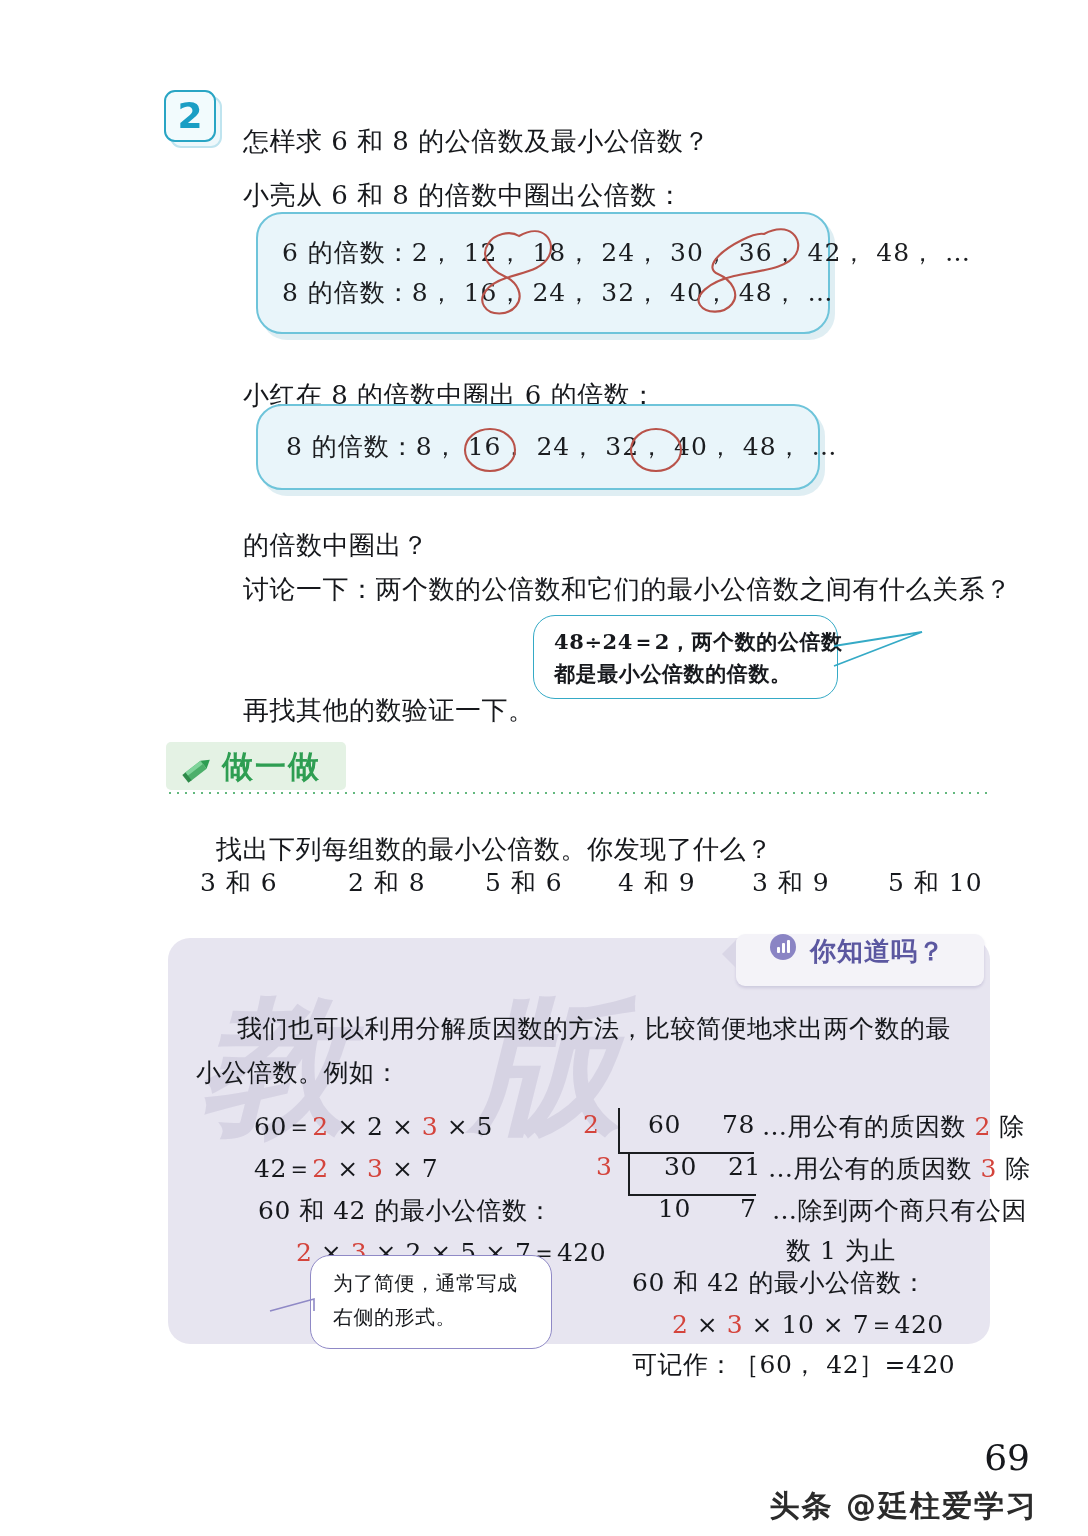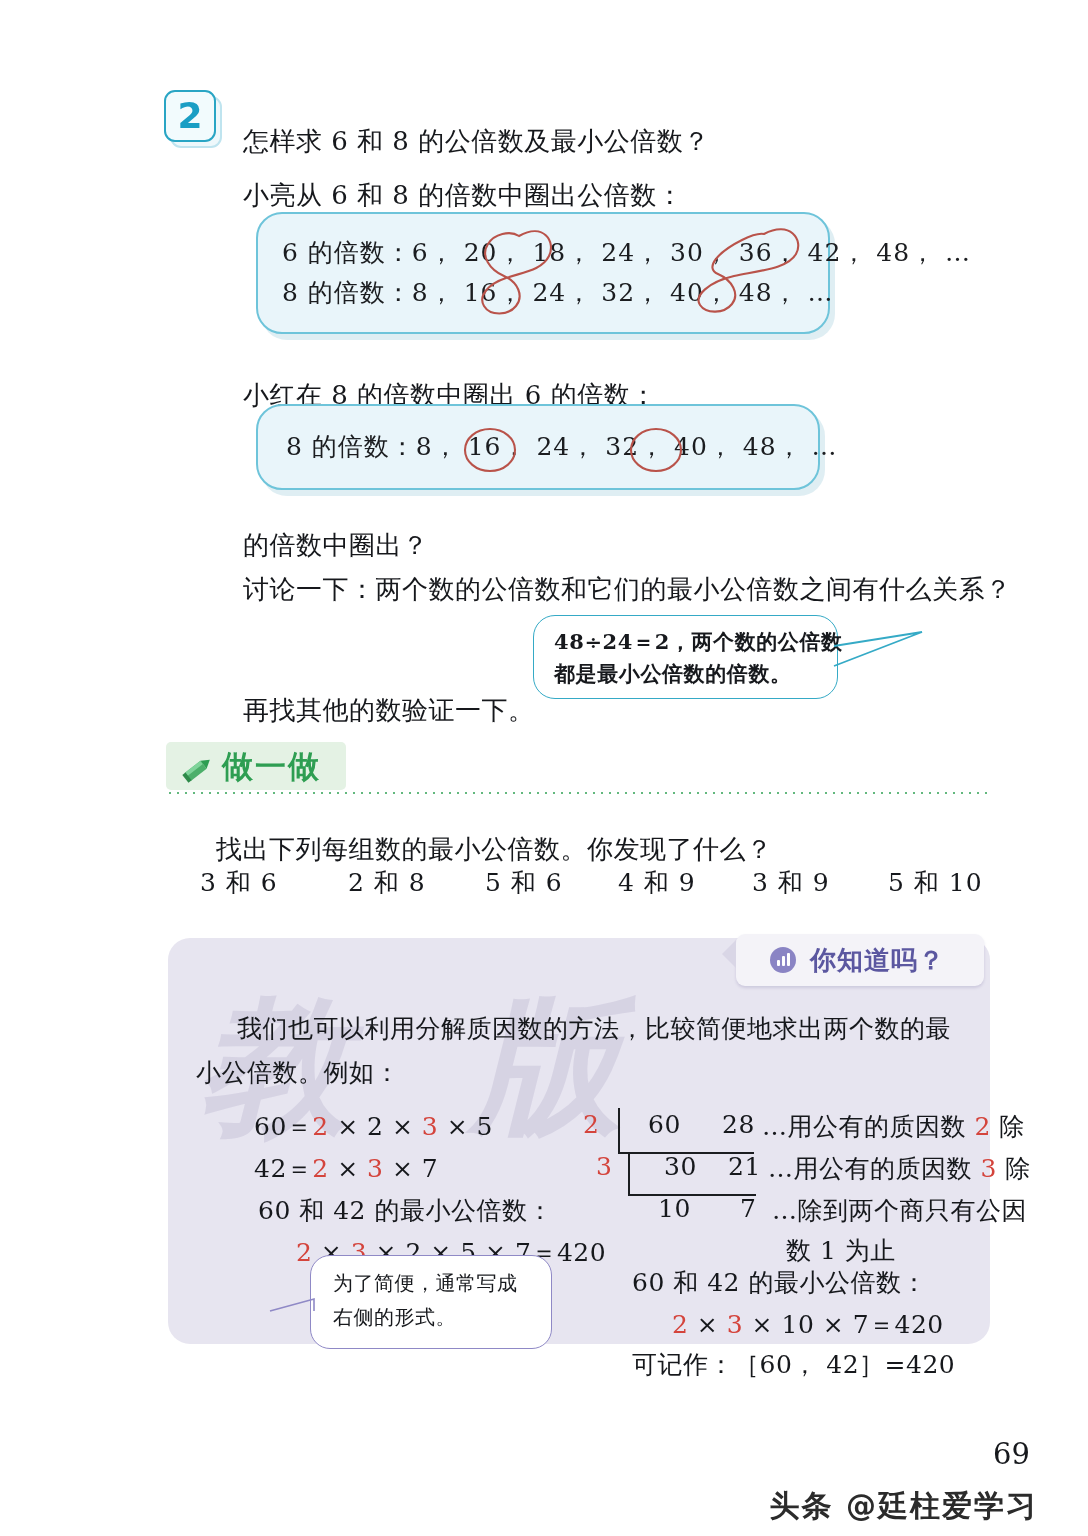--- a/index.html
+++ b/index.html
@@ -81,21 +81,21 @@
 
   
   #knowbox{
     position:absolute;left:168px;top:938px;width:822px;height:406px;
     background:#e7e5f0;border-radius:22px;
   }
   #knowtab{
     position:absolute;left:736px;top:934px;width:248px;height:52px;
     background:#f4f3f8;border-radius:9px;
     box-shadow:0 2px 3px rgba(90,80,140,.18);
-    display:flex;align-items:center;
+    display:flex;align-items:flex-start;
   }
   #knowtab .dot{
     width:26px;height:26px;border-radius:50%;background:#8a84c4;
     margin-left:34px;position:relative;flex:none;
   }
   #knowtab .dot i{position:absolute;bottom:7px;background:#fff;width:3.4px;border-radius:1px;}
   #knowtab .dot i:nth-child(1){left:7px;height:6px;}
   #knowtab .dot i:nth-child(2){left:12px;height:10px;}
   #knowtab .dot i:nth-child(3){left:17px;height:13px;}
   #knowtab .lbl{
@@ -127,21 +127,21 @@
   
   #minibubble{
     position:absolute;left:310px;top:1255px;width:240px;height:92px;
     background:#ffffff;border:1.6px solid #8f89c6;border-radius:20px;
   }
   #minibubble .mb{
     position:absolute;white-space:nowrap;font-size:20px;letter-spacing:.5px;color:#17191d;
   }
 
   
-  #pageno{position:absolute;right:58px;top:1437px;font-size:29px;color:#17191d;}
+  #pageno{position:absolute;right:58px;top:1437px;font-size:36px;color:#17191d;}
   #foot{
     position:absolute;right:50px;top:1486px;font-size:30px;font-weight:700;
     color:#2b2b2b;letter-spacing:2px;
     font-family:"DejaVu Sans","Liberation Sans",sans-serif;
   }
 </style>
 </head>
 <body>
 
 <div class="page">
@@ -150,21 +150,21 @@
     <div class="shadow"></div>
     <div class="face">
       <span class="num">2</span>
     </div>
   </div>
 
   <div class="txt body-cn" style="left:243px;top:104px;">怎样求 6 和 8 的公倍数及最小公倍数？</div>
   <div class="txt body-cn" style="left:243px;top:158px;">小亮从 6 和 8 的倍数中圈出公倍数：</div>
 
   <div class="bluebox" style="left:256px;top:212px;width:570px;height:118px;">
-    <div class="line" style="left:24px;top:22px;">6 的倍数：6， 20， 18， 24， 30， 36， 42， 48， …</div>
+    <div class="line" style="left:24px;top:22px;">6 的倍数：2， 12， 18， 24， 30， 36， 42， 48， …</div>
     <div class="line" style="left:24px;top:62px;">8 的倍数：8， 16， 24， 32， 40， 48， …</div>
   </div>
 
   <svg class="annot" style="left:256px;top:212px;" width="580" height="120">
     <g fill="none" stroke="#b9534a" stroke-width="2.1">
       <path d="M263,24 C 288,10 300,30 293,44 C 286,58 268,60 250,66
                C 232,72 222,84 228,94 C 234,104 252,104 260,94
                C 268,84 262,70 248,64 C 234,58 224,44 232,32
                C 238,22 254,18 263,24 Z"></path>
       <path d="M508,22 C 534,8 548,28 540,42 C 532,56 508,58 478,64
@@ -239,21 +239,21 @@
   <div class="kb-txt" style="left:254px;top:1110px;"><span>60＝</span><span class="red">2</span><span> × 2 × </span><span class="red">3</span><span> × 5</span></div>
 
   <div class="kb-txt" style="left:254px;top:1152px;"><span>42＝</span><span class="red">2</span><span> × </span><span class="red">3</span><span> × 7</span></div>
 
   <div class="kb-txt" style="left:258px;top:1194px;">60 和 42 的最小公倍数：</div>
 
   <div class="kb-txt" style="left:296px;top:1236px;"><span class="red">2</span><span> × </span><span class="red">3</span><span> × 2 × 5 × 7＝420</span></div>
 
   <div class="kb-txt red" style="left:583px;top:1110px;">2</div>
   <div class="kb-txt" style="left:648px;top:1110px;">60</div>
-  <div class="kb-txt" style="left:722px;top:1110px;">28</div>
+  <div class="kb-txt" style="left:722px;top:1110px;">78</div>
   <div class="kb-txt" style="left:762px;top:1110px;"><span>…用公有的质因数 </span><span class="red">2</span><span> 除</span></div>
 
   <div class="kb-txt red" style="left:596px;top:1152px;">3</div>
   <div class="kb-txt" style="left:654px;top:1152px;margin-left:10px;">30</div>
   <div class="kb-txt" style="left:728px;top:1152px;">21</div>
   <div class="kb-txt" style="left:768px;top:1152px;"><span>…用公有的质因数 </span><span class="red">3</span><span> 除</span></div>
 
   <div class="kb-txt" style="left:658px;top:1194px;">10</div>
   <div class="kb-txt" style="left:740px;top:1194px;">7</div>
   <div class="kb-txt" style="left:772px;top:1194px;">…除到两个商只有公因</div>

